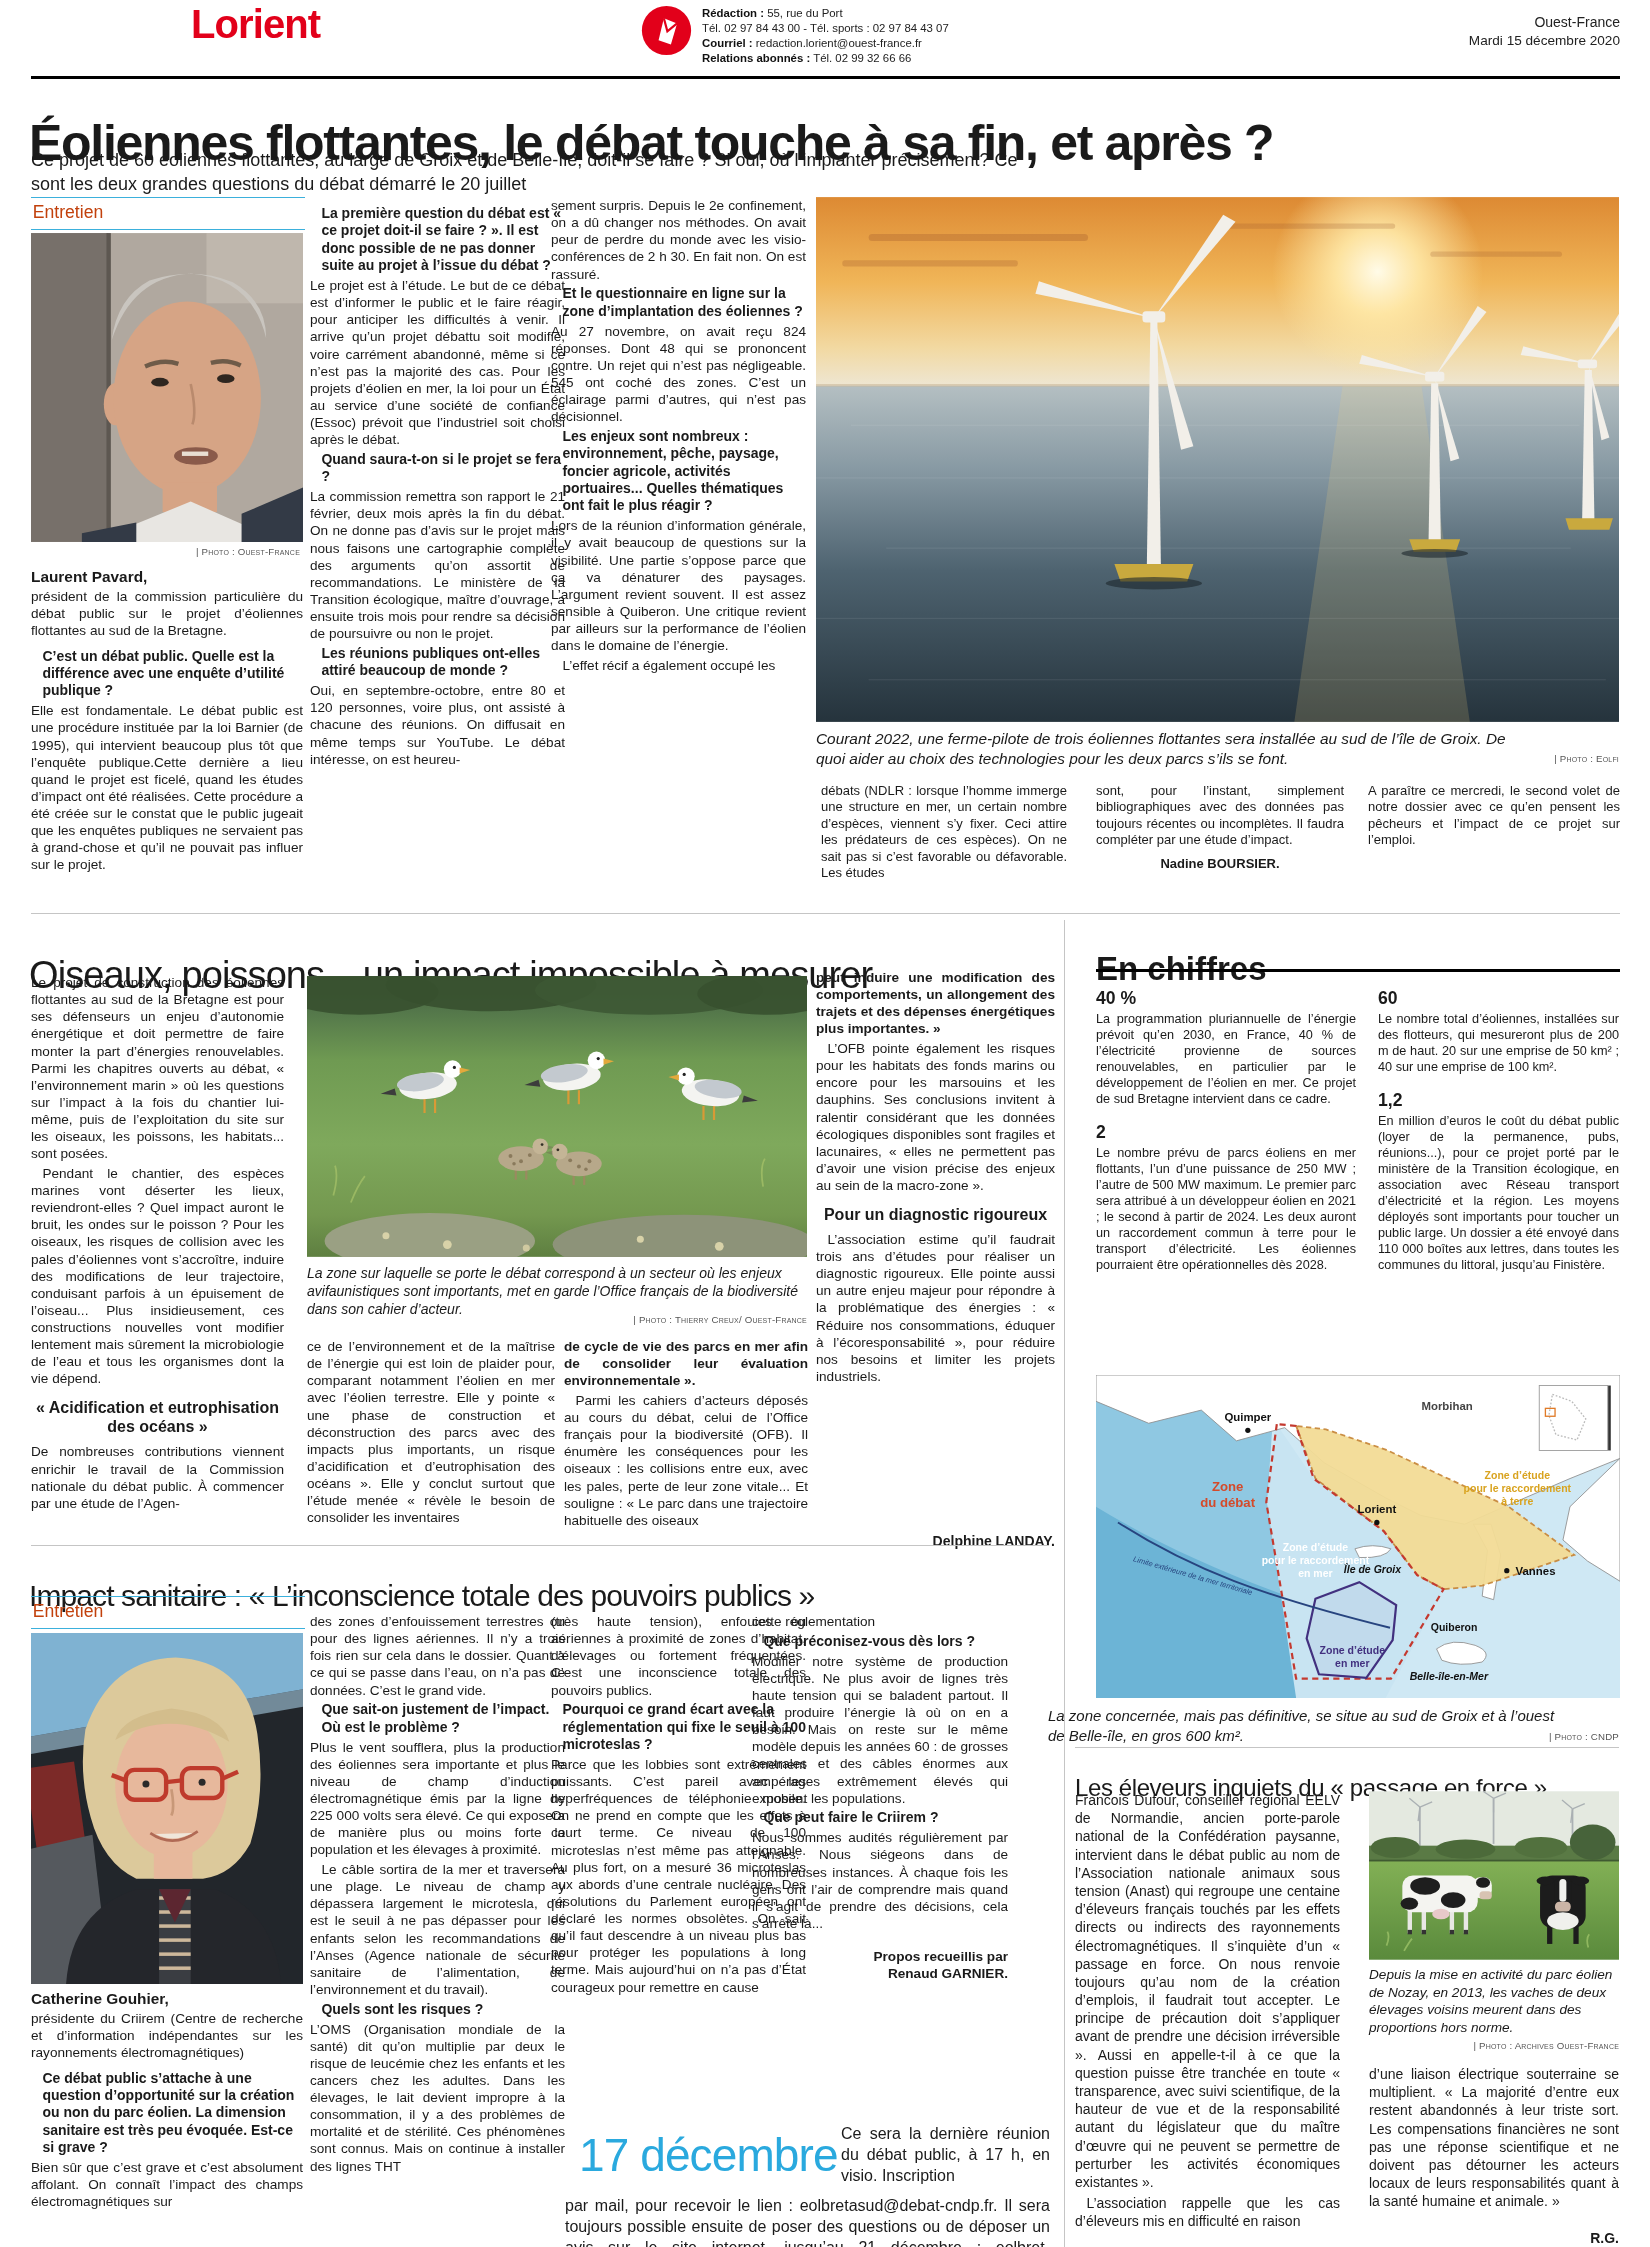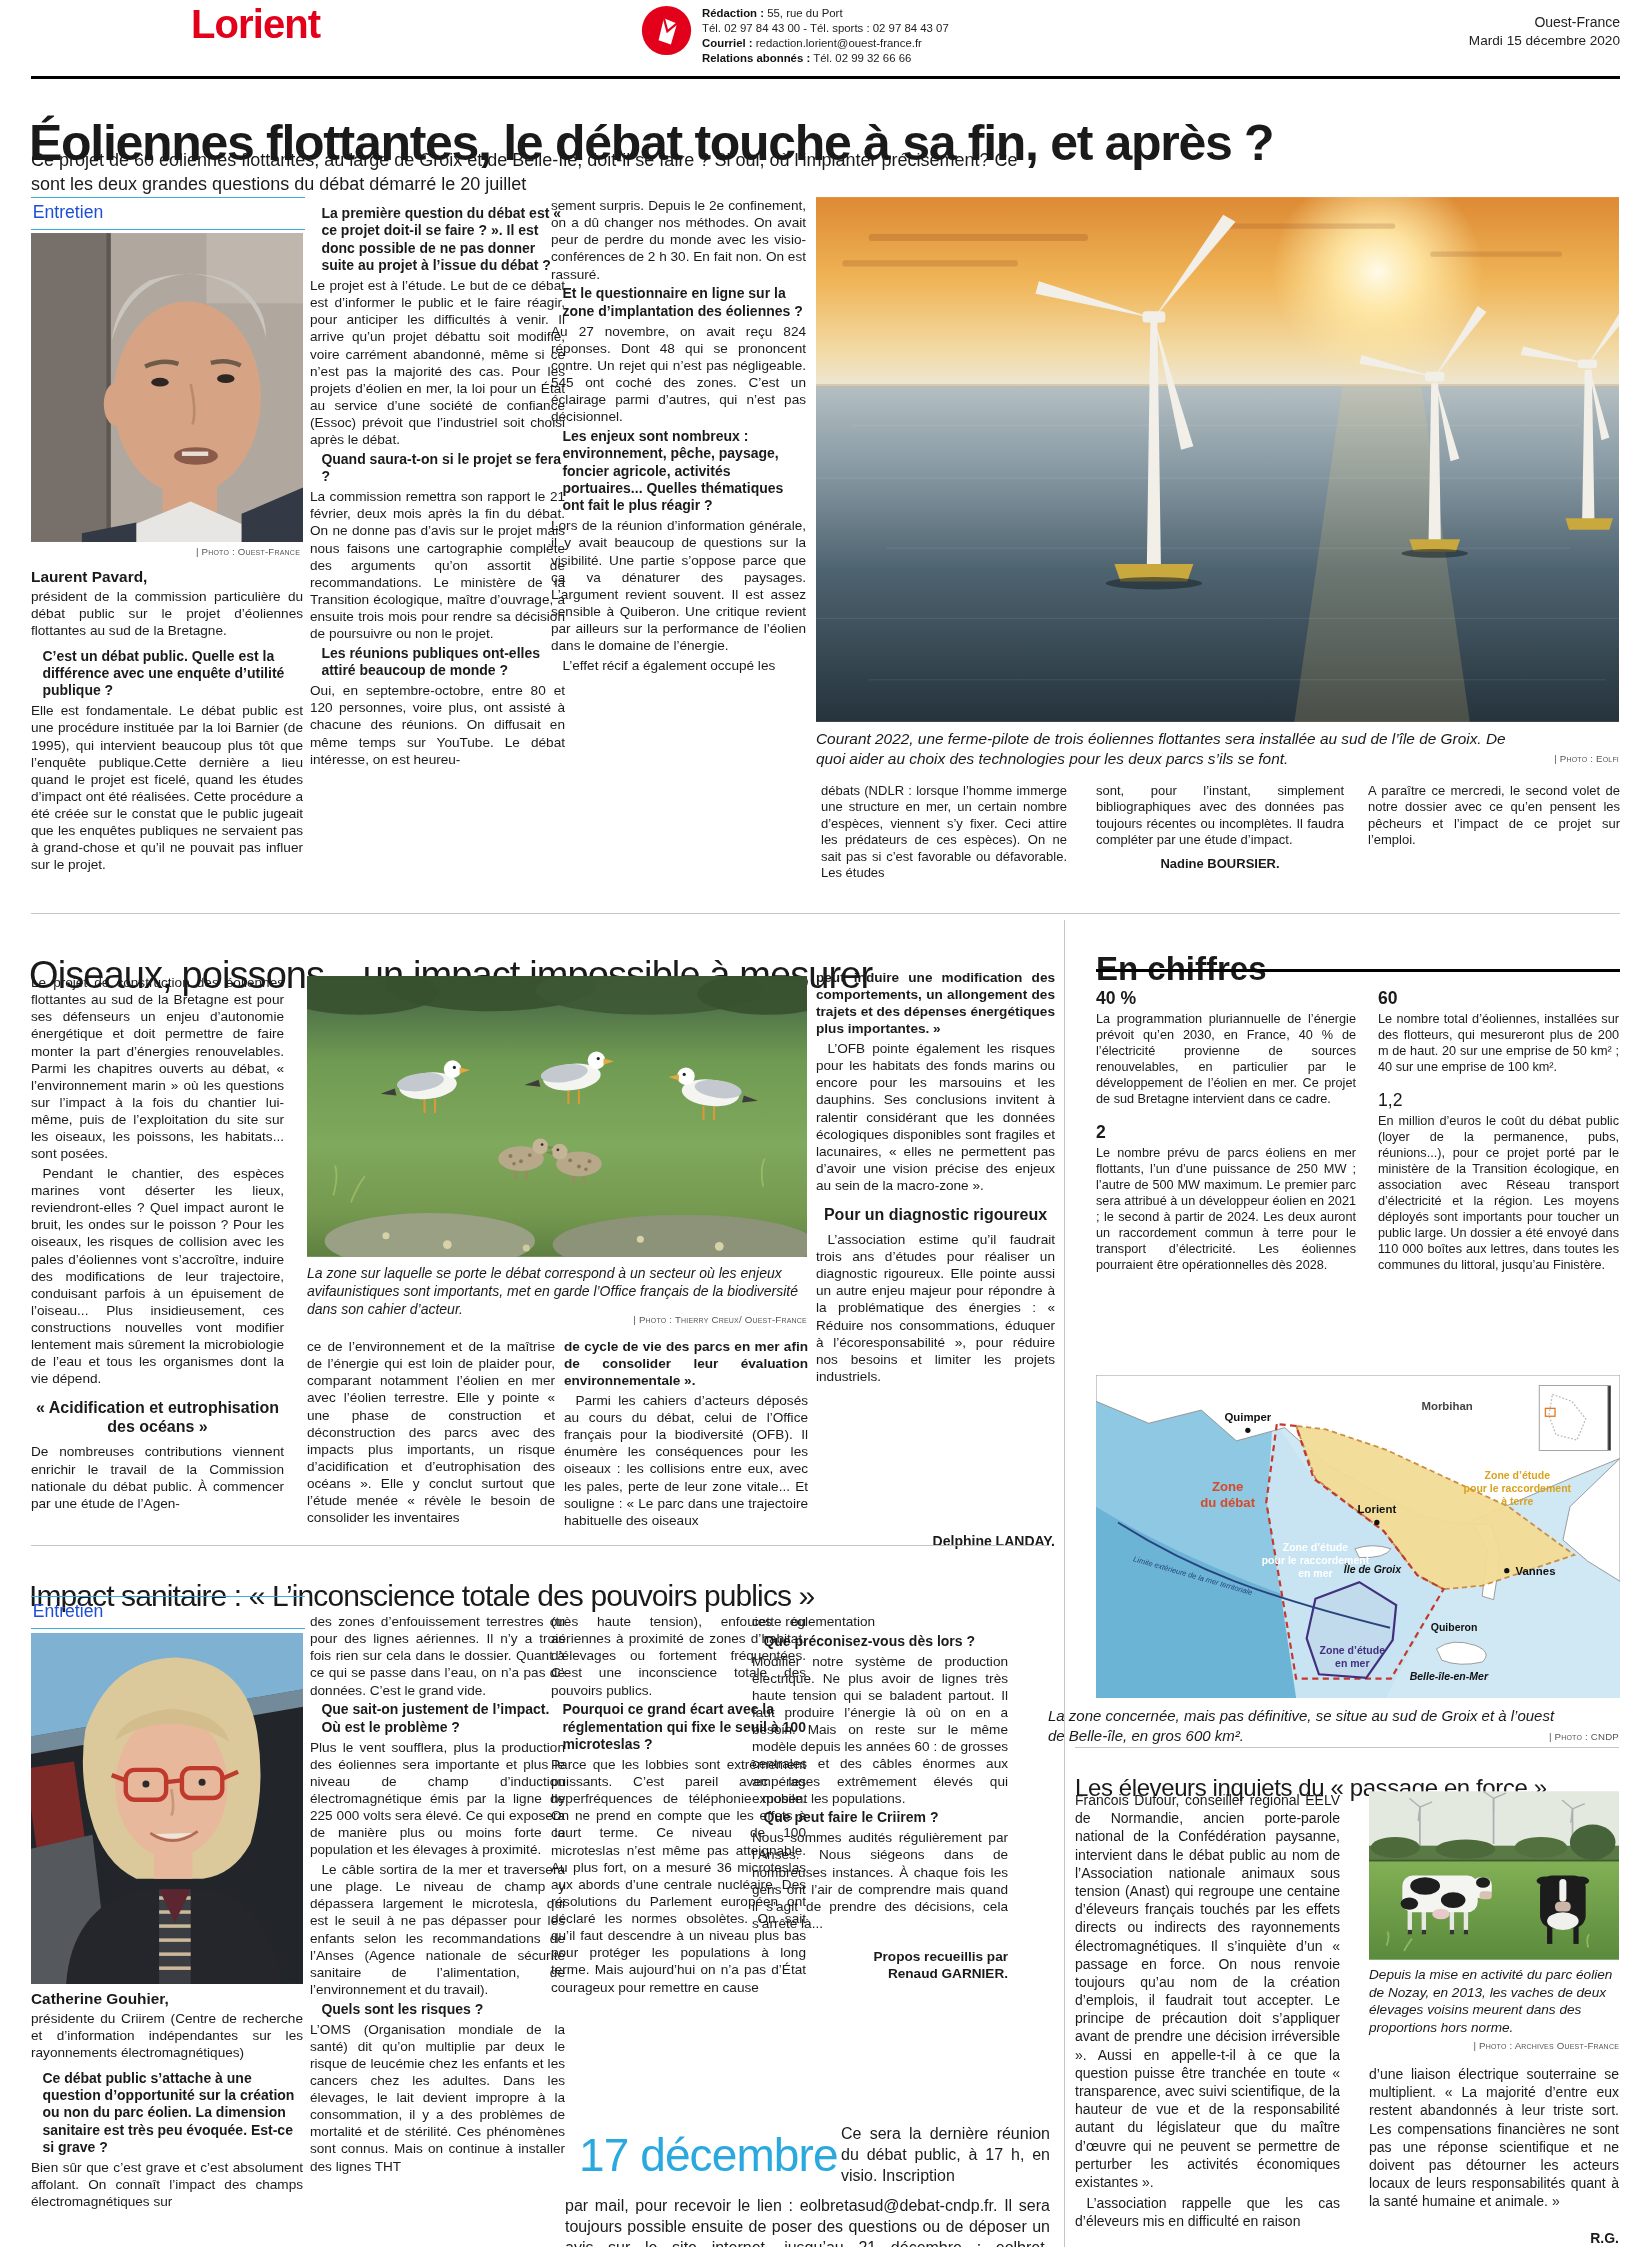--- a/index.html
+++ b/index.html
@@ -7,21 +7,21 @@
         font-family:"Liberation Sans","DejaVu Sans",sans-serif;color:#1a1a1a;}
   .abs{position:absolute;}
   .txt{font-size:13.6px;line-height:1.26;text-align:justify;overflow:hidden;}
   .txt p{margin:0 0 2.6px;}
   .txt p.ind{text-indent:11.4px;}
   .q{font-weight:700;margin:12.3px 0 2.6px;padding-left:11.4px;font-size:14px;line-height:1.24;text-align:left;}
   .q.first{margin-top:8px;}
   .subhead{font-weight:700;font-size:16px;text-align:center;margin:10.5px 3.5px 7px;line-height:1.2;}
   .byline{font-weight:700;text-align:center;margin-top:7px;}
   .right{text-align:right;}
-  .kicker{border-top:1.8px solid #3bb0dc;border-bottom:1.8px solid #3bb0dc;font-size:17.6px;padding:4.4px 1.8px 6.1px;color:#1d4ed8;}
+  .kicker{border-top:1.8px solid #3bb0dc;border-bottom:1.8px solid #3bb0dc;font-size:17.6px;padding:4.4px 1.8px 6.1px;color:#c2410c;}
   .caption{font-style:italic;line-height:1.3;}
   .credit{font-size:9.7px;color:#555;font-variant:small-caps;letter-spacing:0.2px;}
   .name{font-weight:700;font-size:15.4px;margin:0 0 1.8px;}
   .role{margin:0 0 8.8px;}
   .sec-title{font-weight:400;letter-spacing:-0.9px;white-space:nowrap;}
   .rule{background:#c5c5c5;}
   .masthead-contact{font-size:11.4px;line-height:1.32;color:#222;}
   .masthead-contact b{color:#111;}
   .red{color:#e2001a;}
   .bold{font-weight:700;}
@@ -278,21 +278,21 @@
 
   <div class="abs txt" style="left:1096px;top:987px;width:260px;height:377px;font-size:12.7px;">
     <div style="font-size:17.6px;font-weight:700;margin-bottom:1.8px;">40 %</div>
     <p style="margin-bottom:14px;">La programmation pluriannuelle de l’énergie prévoit qu’en 2030, en France, 40 % de l’électricité provienne de sources renouvelables, en particulier par le développement de l’éolien en mer. Ce projet de sud Bretagne intervient dans ce cadre.</p>
     <div style="font-size:17.6px;font-weight:700;margin-bottom:1.8px;">2</div>
     <p>Le nombre prévu de parcs éoliens en mer flottants, l’un d’une puissance de 250 MW ; l’autre de 500 MW maximum. Le premier parc sera attribué à un développeur éolien en 2021 ; le second à partir de 2024. Les deux auront un raccordement commun à terre pour le transport d’électricité. Les éoliennes pourraient être opérationnelles dès 2028.</p>
   </div>
   <div class="abs txt" style="left:1378px;top:987px;width:241px;height:377px;font-size:12.7px;">
     <div style="font-size:17.6px;font-weight:700;margin-bottom:1.8px;">60</div>
     <p style="margin-bottom:14px;">Le nombre total d’éoliennes, installées sur des flotteurs, qui mesureront plus de 200 m de haut. 20 sur une emprise de 50 km² ; 40 sur une emprise de 100 km².</p>
-    <div style="font-size:17.6px;font-weight:400;margin-bottom:1.8px;">1,2</div>
+    <div style="font-size:17.6px;font-weight:700;margin-bottom:1.8px;">1,2</div>
     <p>En million d’euros le coût du débat public (loyer de la permanence, pubs, réunions...), pour ce projet porté par le ministère de la Transition écologique, en association avec Réseau transport d’électricité et la région. Les moyens déployés sont importants pour toucher un public large. Un dossier a été envoyé dans 110 000 boîtes aux lettres, dans toutes les communes du littoral, jusqu’au Finistère.</p>
   </div>
 
   <svg class="abs" style="left:1096px;top:1375px;" width="524" height="323" viewBox="0 0 597 368">
     <rect width="597" height="368" fill="#cfe8f4"></rect>
     <path d="M0,0 H205 L195,145 L228,368 H0 Z" fill="#8fc8e2"></path>
     <path d="M0,150 C90,205 200,250 320,285 L300,368 H0 Z" fill="#6cb4d6"></path>
     <path d="M205,55 L195,145 L228,368 L330,368 L396,244 L366,228 L328,178 L248,118 Z" fill="#c8e4f2"></path>
 
     <path d="M0,0 H597 V95 L540,118 L470,148 L420,170 L370,160 L330,140 L260,100 L215,60 L160,75 L120,40 L60,55 L0,30 Z" fill="#ffffff" stroke="#8f8f8f" stroke-width="1"></path>

